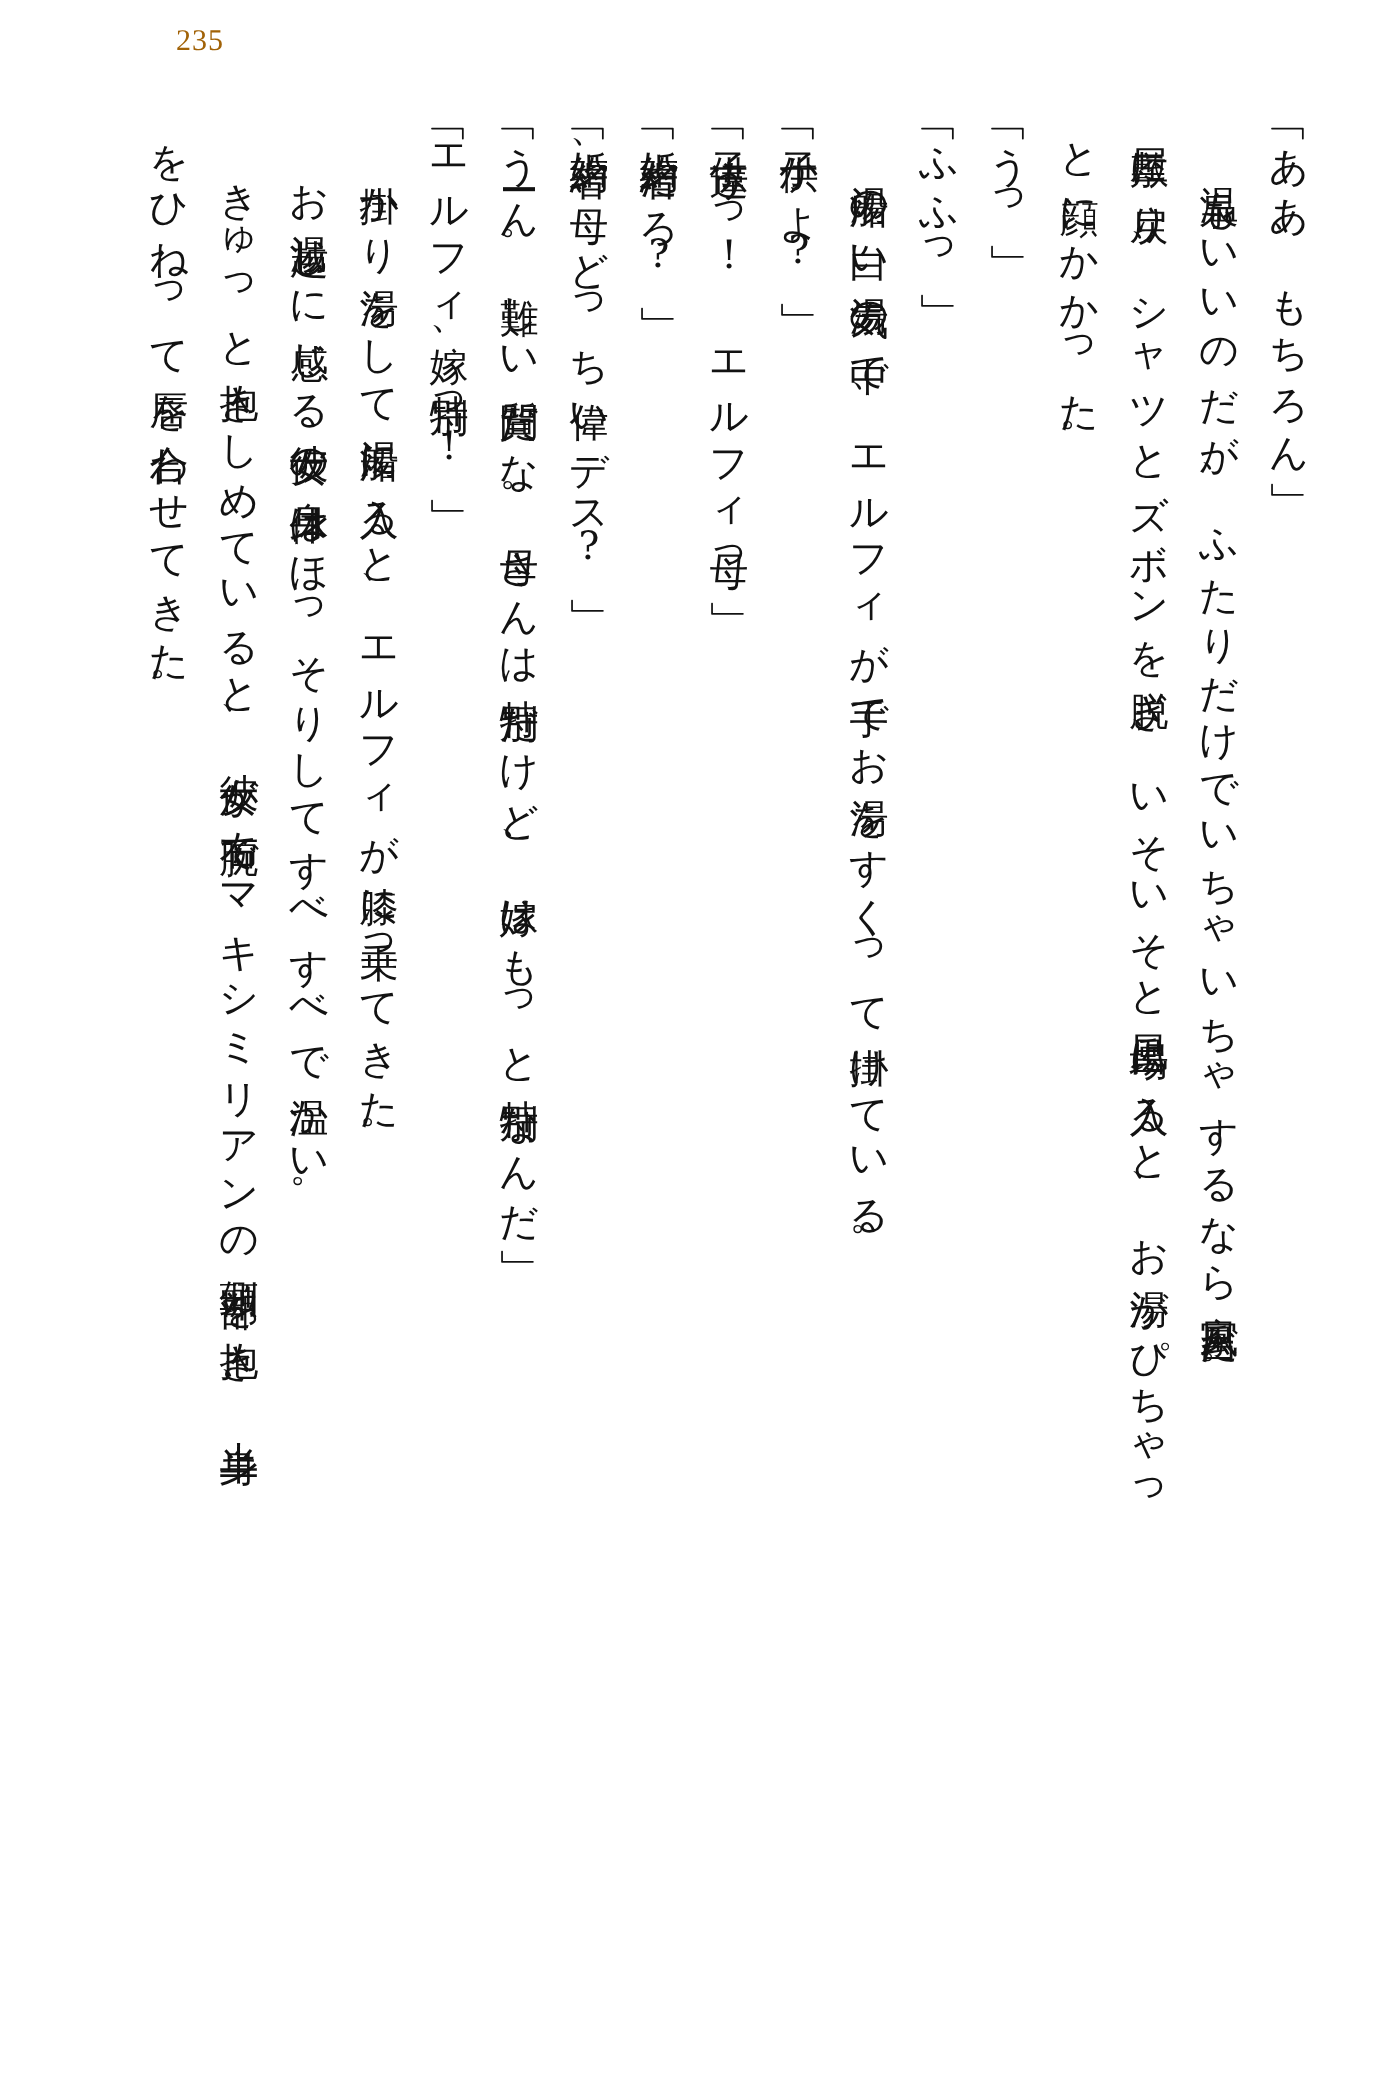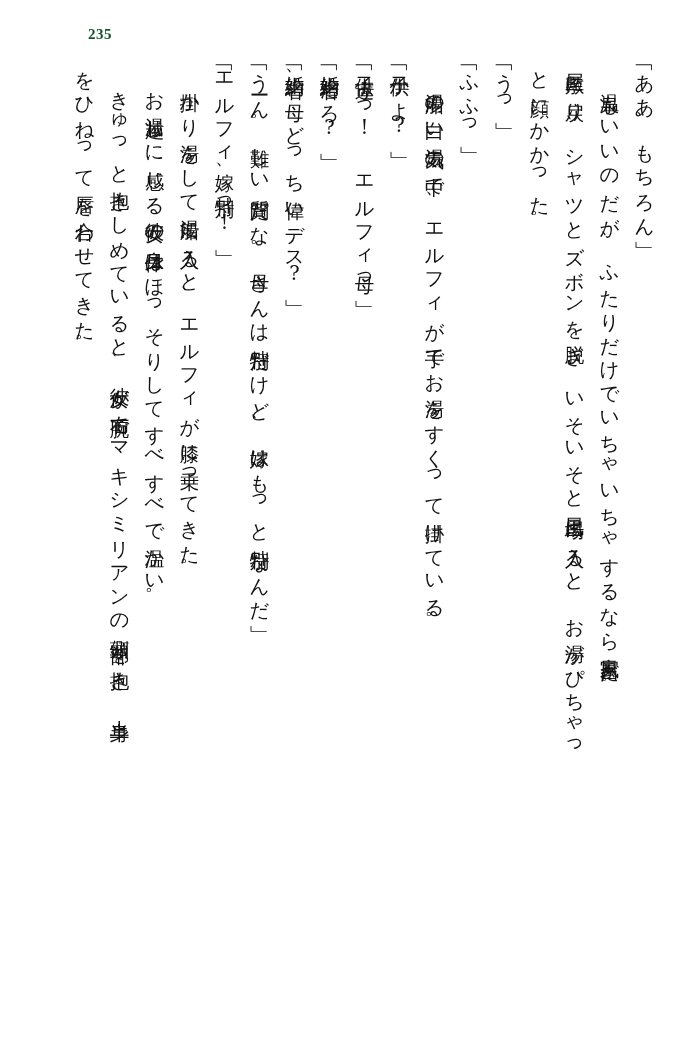--- a/index.html
+++ b/index.html
@@ -16,27 +16,26 @@
     position: relative;
   }
   .page {
     position: relative;
     width: 700px;
     height: 1050px;
     box-sizing: border-box;
   }
   .page-number {
     position: absolute;
-    top: 26px;
+    top: 13px;
     left: 88px;
     font-size: 15px;
     letter-spacing: 0.5px;
-    color: #14532d;
+    color: #a16207;
     font-family: "Liberation Serif", "DejaVu Serif", serif;
-    font-weight: bold;
   }
   .text-body {
     position: absolute;
     top: 58px;
     right: 46px;
     left: 56px;
     bottom: 46px;
     display: flex;
     flex-direction: row-reverse;
     justify-content: flex-start;

